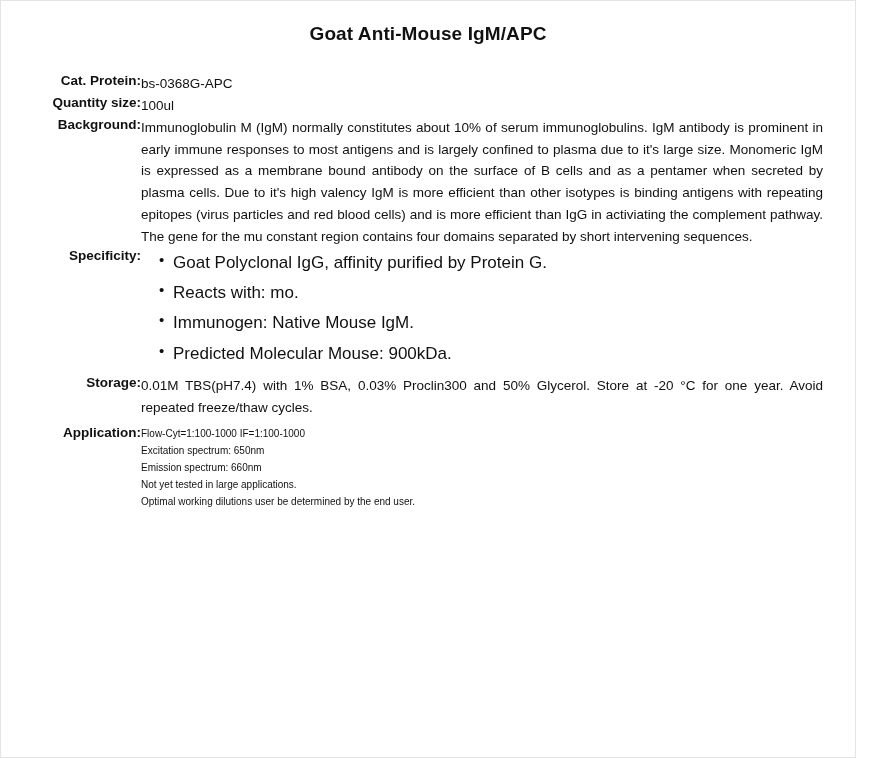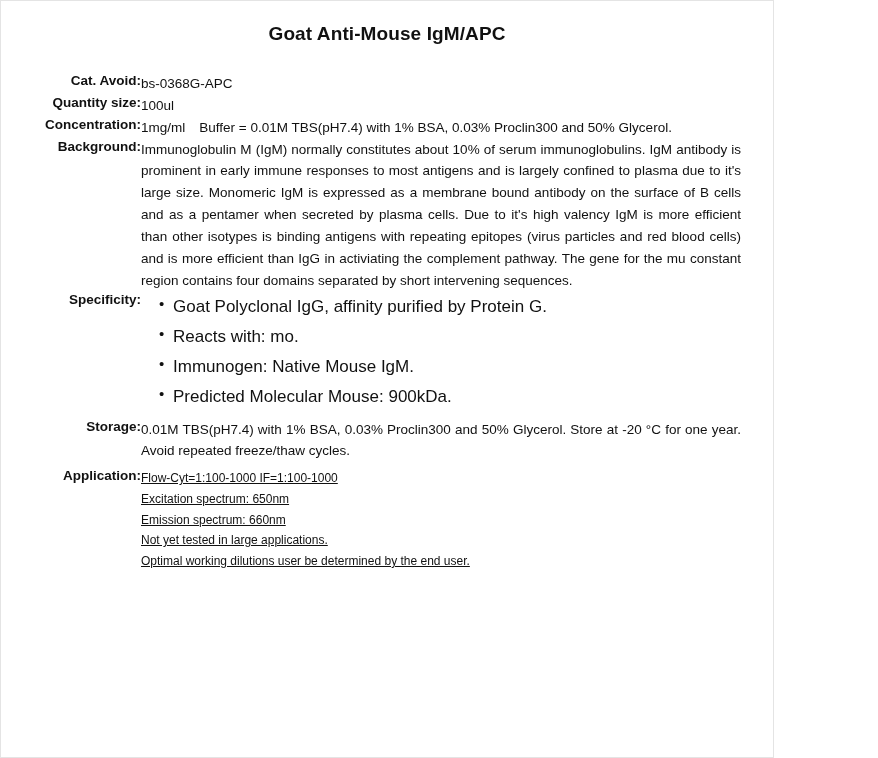--- a/index.html
+++ b/index.html
@@ -9,21 +9,21 @@
   body {
     width: 878px;
     min-height: 758px;
     background: #ffffff;
     font-family: "Liberation Sans", sans-serif;
     color: #111111;
     -webkit-font-smoothing: antialiased;
   }
   .page {
     position: relative;
-    width: 774px;
+    width: 856px;
     min-height: 758px;
     box-sizing: border-box;
     padding: 0;
     border: 1px solid #e4e4e4;
   }
   .doc-title {
     text-align: center;
     font-size: 19px;
     font-weight: bold;
     color: #111111;
@@ -81,55 +81,50 @@
   }
   ul.bullets li::before {
     content: "\2022";
     position: absolute;
     left: 0;
     top: -1px;
     font-size: 15px;
     color: #111111;
   }
   .lines div {
-    font-size: 12px;
+    font-size: 10px;
     line-height: 1.72;
-    text-decoration: underline;
   }
   .nowrap-gap {
     display: inline-block;
     width: 14px;
   }
   .bottom-pad {
     height: 14px;
   }
 </style>
 </head>
 <body>
 
 <div class="page">
 
   <div class="doc-title">Goat Anti-Mouse IgM/APC</div>
 
   <table class="spec">
     <tbody>
       <tr>
-        <td class="label">Cat. Avoid:</td>
+        <td class="label">Cat. Protein:</td>
         <td class="value">bs-0368G-APC</td>
       </tr>
 
       <tr>
         <td class="label">Quantity size:</td>
         <td class="value">100ul</td>
       </tr>
 
-      <tr>
-        <td class="label">Concentration:</td>
-        <td class="value"><span>1mg/ml</span><span class="nowrap-gap"></span><span>Buffer = 0.01M TBS(pH7.4) with 1% BSA, 0.03% Proclin300 and 50% Glycerol.</span></td>
-      </tr>
 
       <tr>
         <td class="label">Background:</td>
         <td class="value justify">Immunoglobulin M (IgM) normally constitutes about 10% of serum immunoglobulins. IgM antibody is prominent in early immune responses to most antigens and is largely confined to plasma due to it's large size. Monomeric IgM is expressed as a membrane bound antibody on the surface of B cells and as a pentamer when secreted by plasma cells. Due to it's high valency IgM is more efficient than other isotypes is binding antigens with repeating epitopes (virus particles and red blood cells) and is more efficient than IgG in activiating the complement pathway. The gene for the mu constant region contains four domains separated by short intervening sequences.</td>
       </tr>
 
 
       <tr>
         <td class="label">Specificity:</td>
         <td class="value">

